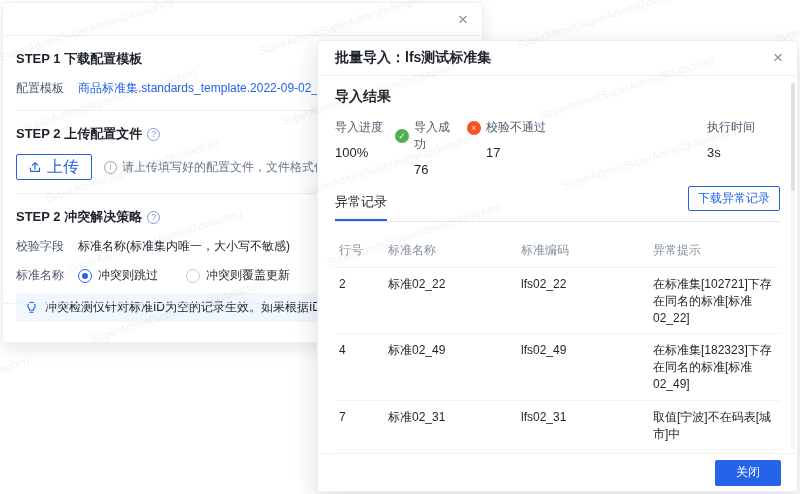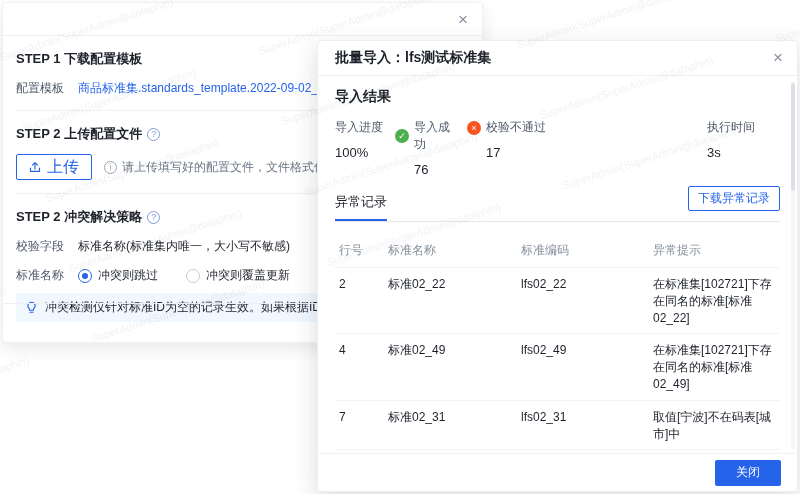--- a/index.html
+++ b/index.html
@@ -225,21 +225,21 @@
         <tr>
           <td>2</td>
           <td>标准02_22</td>
           <td>lfs02_22</td>
           <td>在标准集[102721]下存在同名的标准[标准02_22]</td>
         </tr>
         <tr>
           <td>4</td>
           <td>标准02_49</td>
           <td>lfs02_49</td>
-          <td>在标准集[102721]下存在同名的标准[标准02_49]</td>
+          <td>在标准集[182323]下存在同名的标准[标准02_49]</td>
         </tr>
         <tr>
           <td>7</td>
           <td>标准02_31</td>
           <td>lfs02_31</td>
           <td>取值[宁波]不在码表[城市]中</td>
         </tr>
         <tr>
           <td>8</td>
           <td>标准02_13</td>

